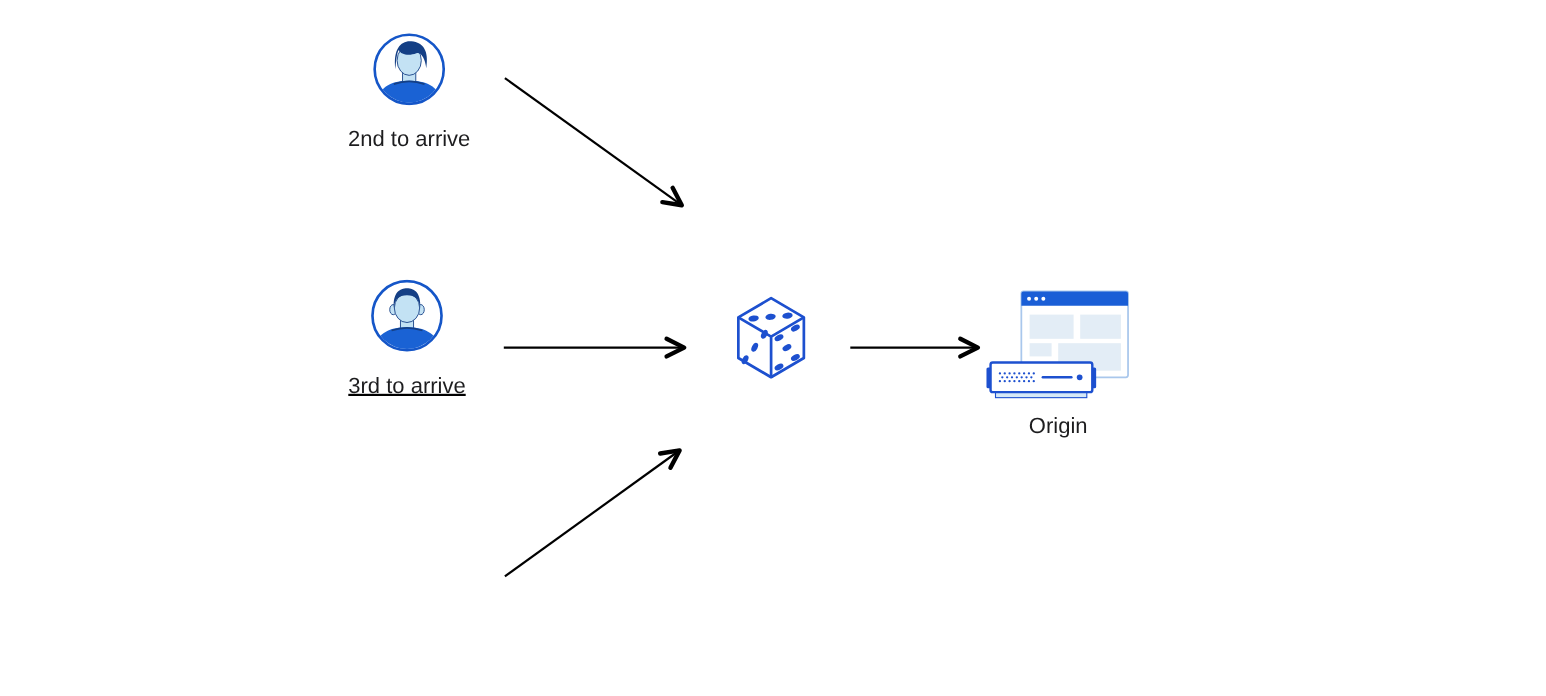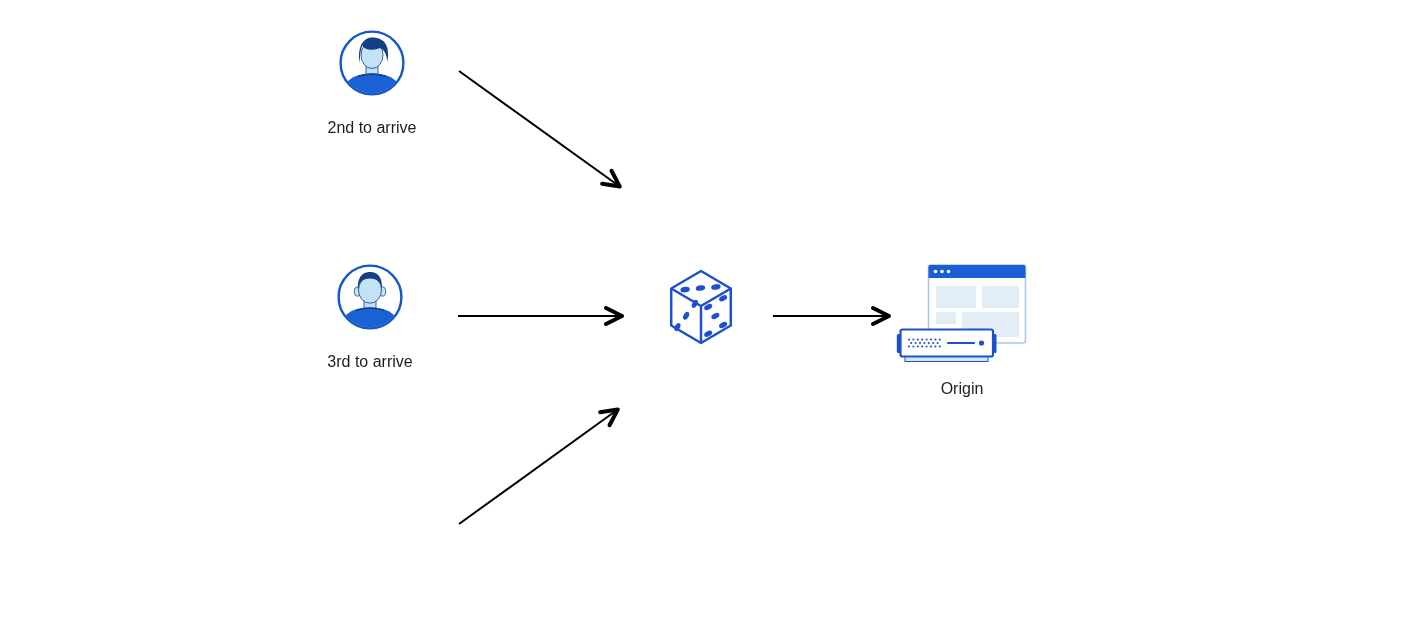--- a/index.html
+++ b/index.html
@@ -10,21 +10,21 @@
   }
   html,body{margin:0;padding:0;}
   body{background:#fff;font-family:"Liberation Sans",sans-serif;}
   .canvas{
     position:relative;width:1405px;height:633px;background:var(--background);
     overflow:hidden;
   }
   .arrow-layer{position:absolute;inset:0;width:1405px;height:633px;}
   .node{position:absolute;display:flex;flex-direction:column;align-items:center;}
   .node .label{
-    margin-top:20px;font-size:16px;line-height:23px;color:var(--label-text);
+    margin-top:20px;font-size:20px;line-height:23px;color:var(--label-text);
     white-space:nowrap;text-align:center;
   }
   .user-node{width:150px;}
   .origin-node{width:132px;}
   .origin-node .label{margin-top:14px;}
   .dice-node{width:66px;}
   svg{display:block;}
 </style>
 </head>
 <body>
@@ -57,21 +57,21 @@
         <rect x="27" y="30" width="12" height="15" fill="var(--face-blue)" stroke="var(--hair-navy)" stroke-width="0.8"></rect>
         <path d="M2 66 C5 48 18 43.5 33 43.5 C48 43.5 61 48 64 66 Z" fill="var(--shirt-blue)"></path>
         <path d="M19 46.5 Q33 41.5 47 46.5" stroke="var(--hair-navy)" stroke-width="1.5" fill="none"></path>
         <ellipse cx="33" cy="25" rx="11" ry="13.5" fill="var(--face-blue)" stroke="var(--hair-navy)" stroke-width="0.8"></ellipse>
         <path d="M20.5 33 C18 14 26 6.5 35 7.5 C46 8.8 51 16 48.5 32 C47.5 23 43.5 17 39.5 18.5 C33 21 25.5 20 23.5 15.5 C21.5 19 21 26 20.5 33 Z" fill="var(--hair-navy)"></path>
       </g>
     </svg>
     <div class="label">2nd to arrive</div>
   </div>
 
-  <div class="node user-node" style="left:295px;top:264px;">
+  <div class="node user-node" style="left:295px;top:254px;text-decoration:underline;">
     <svg viewBox="0 0 66 66" width="66" height="66">
       <defs>
           <clipPath id="c2">
             <circle cx="33" cy="33" r="30.3"></circle>
           </clipPath>
         </defs>
       <circle cx="33" cy="33" r="31.4" fill="#fff" stroke="var(--ring-blue)" stroke-width="2.4"></circle>
       <g clip-path="url(#c2)">
         <rect x="27" y="31" width="12" height="14" fill="var(--face-blue)" stroke="var(--hair-navy)" stroke-width="0.8"></rect>
         <path d="M2 66 C5 48 18 43.5 33 43.5 C48 43.5 61 48 64 66 Z" fill="var(--shirt-blue)"></path>

